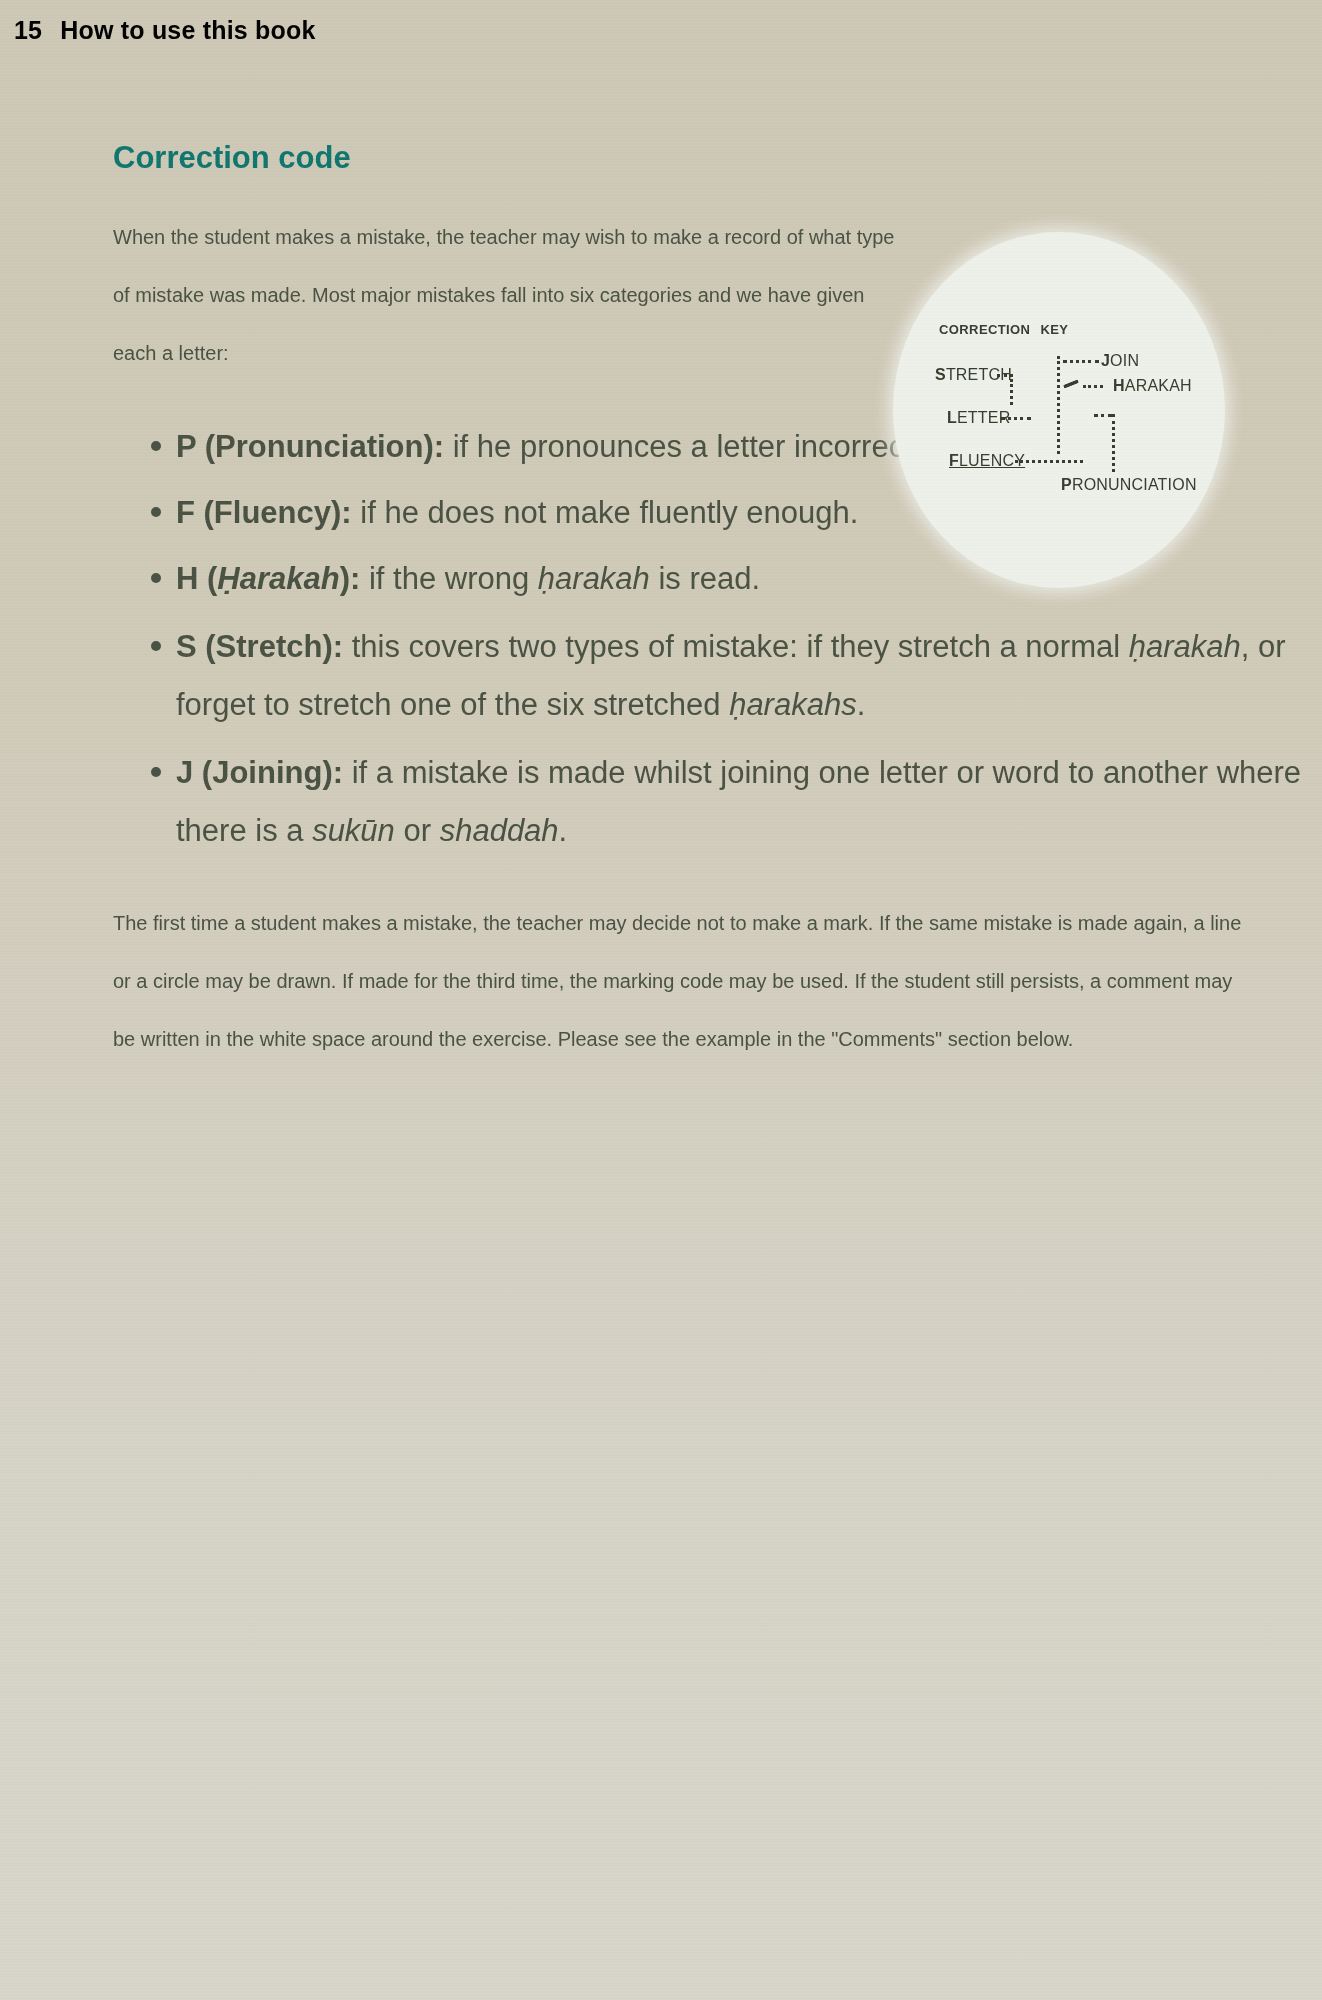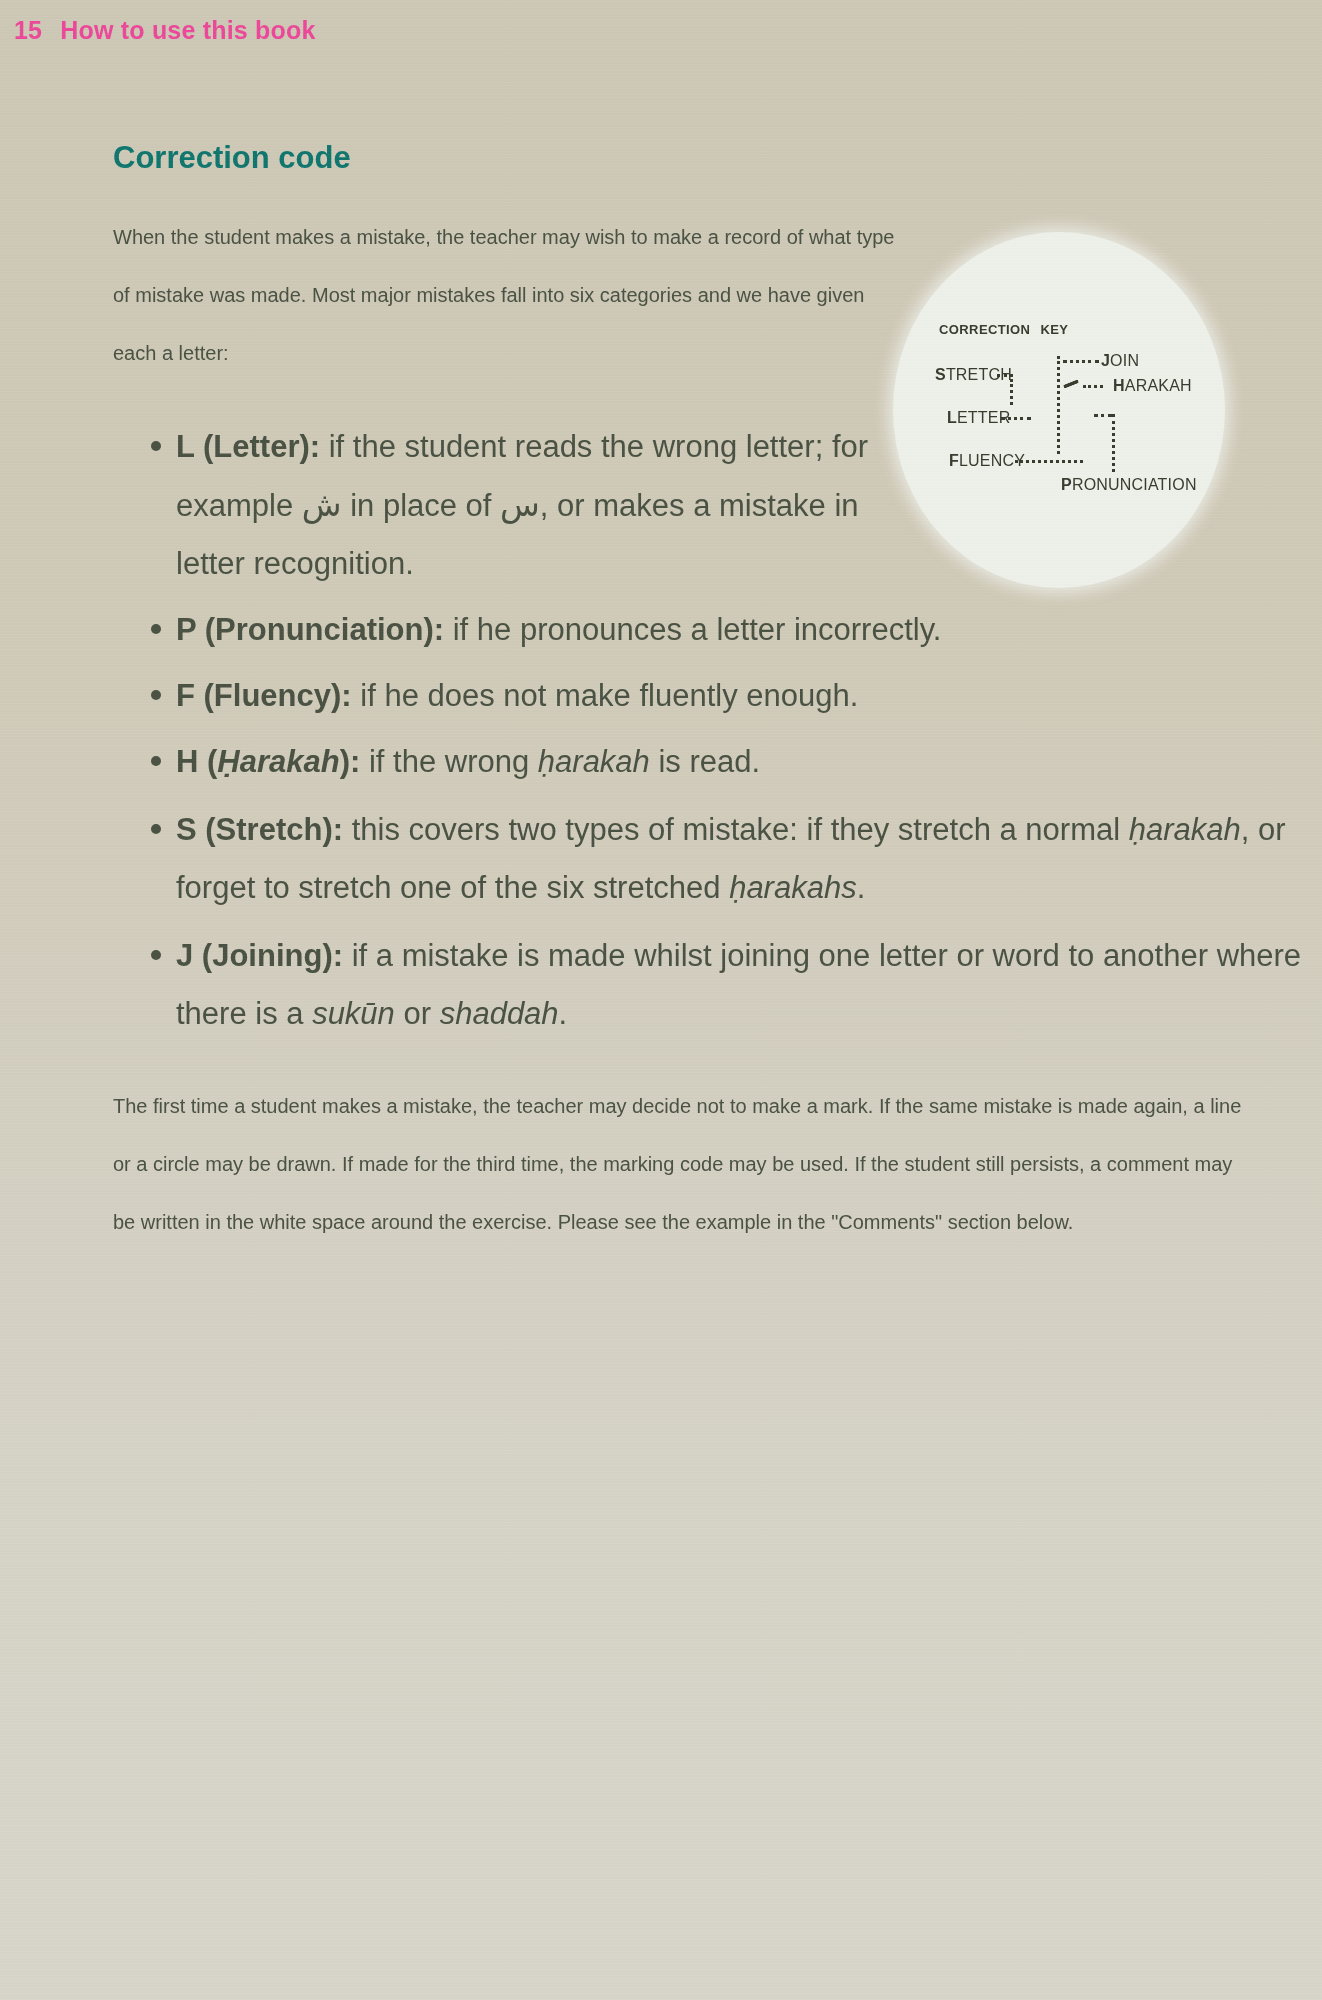--- a/index.html
+++ b/index.html
@@ -17,21 +17,21 @@
     font-family:"Liberation Sans", sans-serif;
   }
   
   body::after{
     content:"";position:absolute;inset:0;pointer-events:none;
     background:repeating-linear-gradient(0deg, rgba(255,255,255,0.04) 0 1px, rgba(0,0,0,0.02) 1px 3px);
     mix-blend-mode:normal;opacity:.5;
   }
   .page-header{
     position:absolute;top:16px;left:14px;
-    font-size:25px;font-weight:bold;letter-spacing:.2px;color:#ec4899;
+    font-size:25px;font-weight:bold;letter-spacing:.2px;color:#000000;
   }
   .page-header .num{margin-right:18px;}
   .content{position:absolute;left:113px;top:0;width:1180px;}
   .heading{
     margin:140px 0 0 0;
     font-size:31px;line-height:36px;font-weight:bold;color:#0f766e;
   }
   .bodytext{font-size:20px;line-height:58px;}
   .intro{margin:32px 0 0 0;width:800px;}
   .bullet-list{list-style:none;margin:36px 0 0 0;padding:0;}
@@ -65,21 +65,21 @@
     font-size:13px;font-weight:bold;letter-spacing:.4px;word-spacing:6px;
   }
   .key-label{
     position:absolute;font-size:16px;letter-spacing:.2px;display:inline-block;white-space:nowrap;
   }
   .key-label::first-letter{font-weight:bold;}
   .lbl-stretch{left:42px;top:134px;}
   .lbl-join{left:208px;top:120px;}
   .lbl-harakah{left:212px;top:145px;margin-left:8px;}
   .lbl-letter{left:54px;top:177px;}
-  .lbl-fluency{left:56px;top:220px;}
+  .lbl-fluency{left:56px;top:220px;text-decoration:underline;}
   .lbl-pronunciation{left:168px;top:244px;}
   .arabic-word{
     position:absolute;left:96px;top:140px;
     font-family:"DejaVu Sans", sans-serif;
     font-size:56px;font-weight:bold;line-height:1.2;
     direction:rtl;
   }
   .dot-h{position:absolute;height:0;border-top:3px dotted var(--circle-ink);}
   .dot-v{position:absolute;width:0;border-left:3px dotted var(--circle-ink);}
   .ln-stretch-h{left:104px;top:142px;width:16px;}
@@ -102,21 +102,20 @@
 <header class="page-header">
   <span class="num">15</span><span>How to use this book</span>
 </header>
 
 <main class="content">
   <h1 class="heading">Correction code</h1>
 
   <p class="bodytext intro">When the student makes a mistake, the teacher may wish to make a record of what type of mistake was made. Most major mistakes fall into six categories and we have given each a letter:</p>
 
   <ul class="bullet-list">
-    <li class="bullet bullet-l"><span class="seg-b">L (Letter):</span><span> if the student reads the wrong letter; for example </span><span class="seg-ar">ش</span><span> in place of </span><span class="seg-ar">س</span><span>, or makes a mistake in letter recognition.</span></li>
     <li class="bullet bullet-p"><span class="seg-b">P (Pronunciation):</span><span> if he pronounces a letter incorrectly.</span></li>
     <li class="bullet bullet-f"><span class="seg-b">F (Fluency):</span><span> if he does not make fluently enough.</span></li>
     <li class="bullet bullet-h"><span class="seg-b">H (</span><span class="seg-b seg-i">Ḥarakah</span><span class="seg-b">):</span><span> if the wrong </span><span class="seg-i">ḥarakah</span><span> is read.</span></li>
     <li class="bullet bullet-s"><span class="seg-b">S (Stretch):</span><span> this covers two types of mistake: if they stretch a normal </span><span class="seg-i">ḥarakah</span><span>, or forget to stretch one of the six stretched </span><span class="seg-i">ḥarakahs</span><span>.</span></li>
     <li class="bullet bullet-j"><span class="seg-b">J (Joining):</span><span> if a mistake is made whilst joining one letter or word to another where there is a </span><span class="seg-i">sukūn</span><span> or </span><span class="seg-i">shaddah</span><span>.</span></li>
   </ul>
 
   <p class="bodytext closing">The first time a student makes a mistake, the teacher may decide not to make a mark. If the same mistake is made again, a line or a circle may be drawn. If made for the third time, the marking code may be used. If the student still persists, a comment may be written in the white space around the exercise. Please see the example in the "Comments" section below.</p>
 </main>
 

